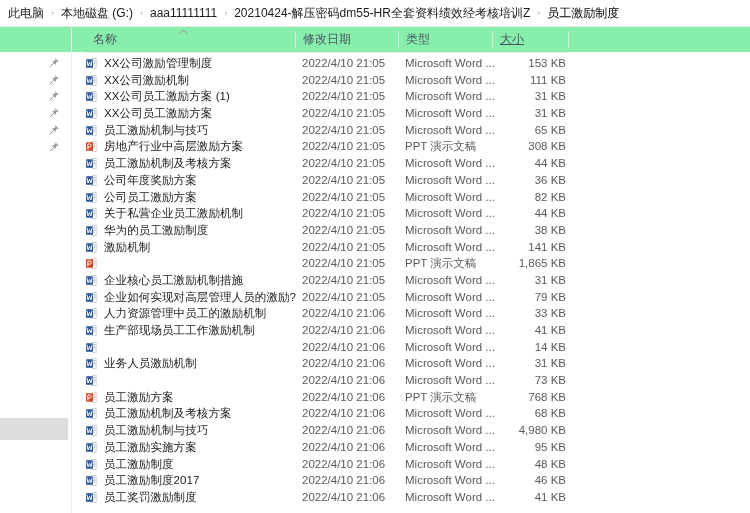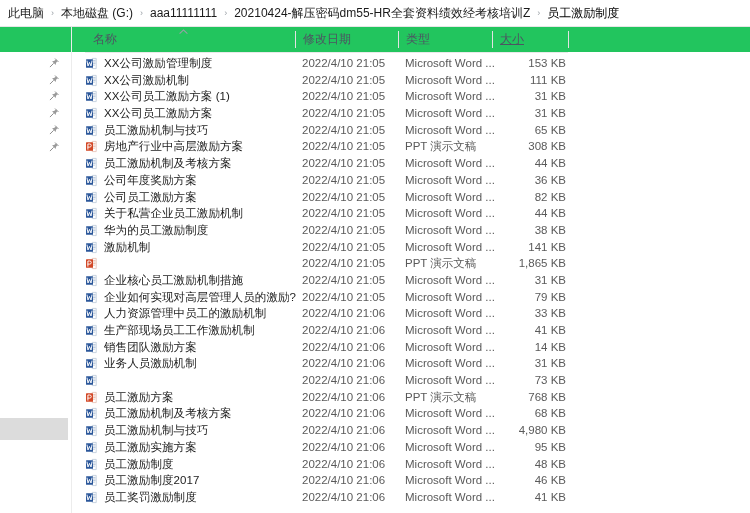--- a/index.html
+++ b/index.html
@@ -48,21 +48,21 @@
     left: 0; top: 26px;
     width: 750px; height: 1px;
     background: #e6e6e6;
   }
 
   
   .colheader {
     position: absolute;
     left: 0; top: 27px;
     width: 750px; height: 25px;
-    background: #22c55e;
+    background: #86efac;
   }
   .colheader .hcell {
     position: absolute;
     top: 0;
     height: 25px;
     line-height: 25px;
     font-size: 12px;
     color: #4d5562;
     padding-left: 8px;
     white-space: nowrap;
@@ -509,21 +509,20 @@
       </div>
       <div class="row">
         <span class="ficon">
           <svg width="13" height="13" viewBox="0 0 13 13">
             <path d="M7.2 1.4 H11.2 V11.6 H7.2 Z" fill="#ffffff" stroke="#b9c6d8" stroke-width="0.8"></path>
             <path d="M8.1 3.4 H10.5 M8.1 5.0 H10.5 M8.1 6.6 H10.5 M8.1 8.2 H9.8" stroke="#9bb0cb" stroke-width="0.7"></path>
             <rect x="1.0" y="2.2" width="7.0" height="8.6" rx="0.6" fill="#2b579a"></rect>
             <path d="M2.0 4.0 L3.0 9.0 L4.5 5.4 L6.0 9.0 L7.0 4.0" fill="none" stroke="#ffffff" stroke-width="0.95" stroke-linejoin="round" stroke-linecap="round"></path>
           </svg>
         </span>
-        <span class="fname">销售团队激励方案</span>
         <span class="fdate">2022/4/10 21:06</span>
         <span class="ftype">Microsoft Word ...</span>
         <span class="fsize">14 KB</span>
       </div>
       <div class="row">
         <span class="ficon">
           <svg width="13" height="13" viewBox="0 0 13 13">
             <path d="M7.2 1.4 H11.2 V11.6 H7.2 Z" fill="#ffffff" stroke="#b9c6d8" stroke-width="0.8"></path>
             <path d="M8.1 3.4 H10.5 M8.1 5.0 H10.5 M8.1 6.6 H10.5 M8.1 8.2 H9.8" stroke="#9bb0cb" stroke-width="0.7"></path>
             <rect x="1.0" y="2.2" width="7.0" height="8.6" rx="0.6" fill="#2b579a"></rect>

